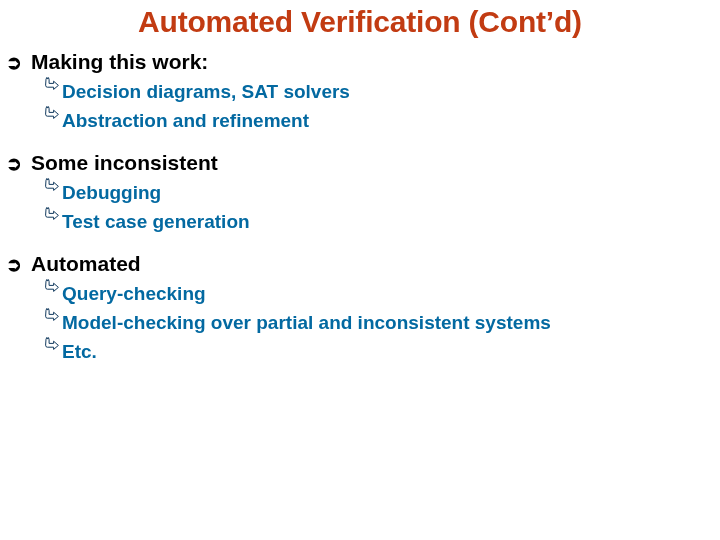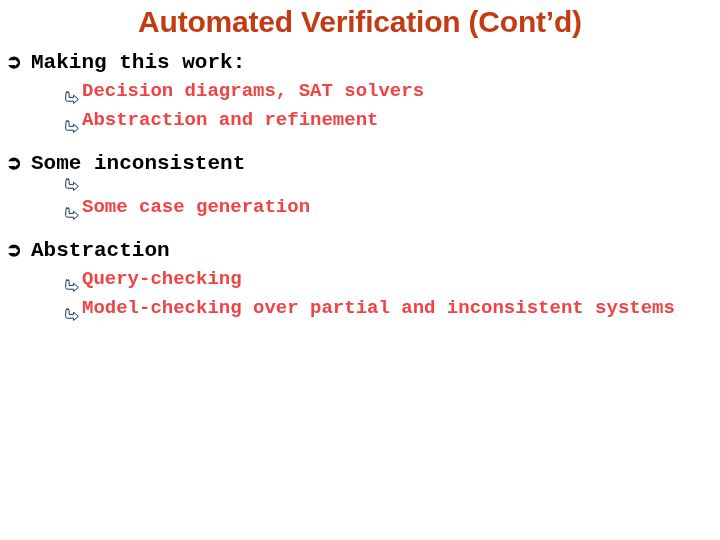--- a/index.html
+++ b/index.html
@@ -64,42 +64,42 @@
     width: 25px;
     flex: 0 0 25px;
     color: #000000;
     font-size: 19px;
     font-weight: bold;
     line-height: 29px;
   }
 
   .lvl2 {
     display: flex;
-    align-items: flex-end;
-    color: #ef4444;
+    align-items: flex-start;
+    color: #0369a1;
     font-size: 19px;
     font-weight: bold;
     line-height: 29px;
-    padding-left: 64px;
+    padding-left: 44px;
     white-space: nowrap;
   }
   .lvl2 .bullet {
     display: inline-block;
     width: 18px;
     flex: 0 0 18px;
     color: #123a5e;
     font-size: 16px;
     font-weight: normal;
     line-height: 29px;
     position: relative;
     top: -1px;
   }
   .lvl2 .bullet svg { display: block; }
 
-  .lvl1 .txt, .lvl2 .txt { display: inline-block; font-family: Liberation Mono, monospace; }
+  .lvl1 .txt, .lvl2 .txt { display: inline-block; }
 
   
   .group + .group .lvl1 { margin-top: 13px; }
 </style>
 </head>
 <body>
 
 <div class="slide">
 
   <div class="slide-title">Automated Verification (Cont’d)</div>
@@ -133,48 +133,57 @@
       <div class="lvl1">
         <span class="bullet">➲</span>
         <span class="txt">Some inconsistent</span>
       </div>
       <div class="lvl2">
         <span class="bullet">
           <svg width="16" height="15" viewBox="0 0 16 15">
               <path d="M2 3.2 L2.9 1.4 L3.6 3.1 L4.5 1.6 L5.1 3.6 L5.1 7.4 L9.6 7.4 L9.6 5.2 L14.4 9.4 L9.6 13.4 L9.6 11.2 L3.4 11.2 Q1.6 11.2 1.6 9.2 Z" fill="none" stroke="#123a5e" stroke-width="1"></path>
             </svg>
         </span>
+        <span class="txt">Debugging</span>
       </div>
       <div class="lvl2">
         <span class="bullet">
           <svg width="16" height="15" viewBox="0 0 16 15">
               <path d="M2 3.2 L2.9 1.4 L3.6 3.1 L4.5 1.6 L5.1 3.6 L5.1 7.4 L9.6 7.4 L9.6 5.2 L14.4 9.4 L9.6 13.4 L9.6 11.2 L3.4 11.2 Q1.6 11.2 1.6 9.2 Z" fill="none" stroke="#123a5e" stroke-width="1"></path>
             </svg>
         </span>
-        <span class="txt">Some case generation</span>
+        <span class="txt">Test case generation</span>
       </div>
     </div>
 
     <div class="group">
       <div class="lvl1">
         <span class="bullet">➲</span>
-        <span class="txt">Abstraction</span>
+        <span class="txt">Automated</span>
       </div>
       <div class="lvl2">
         <span class="bullet">
           <svg width="16" height="15" viewBox="0 0 16 15">
               <path d="M2 3.2 L2.9 1.4 L3.6 3.1 L4.5 1.6 L5.1 3.6 L5.1 7.4 L9.6 7.4 L9.6 5.2 L14.4 9.4 L9.6 13.4 L9.6 11.2 L3.4 11.2 Q1.6 11.2 1.6 9.2 Z" fill="none" stroke="#123a5e" stroke-width="1"></path>
             </svg>
         </span>
         <span class="txt">Query-checking</span>
       </div>
       <div class="lvl2">
         <span class="bullet">
           <svg width="16" height="15" viewBox="0 0 16 15">
               <path d="M2 3.2 L2.9 1.4 L3.6 3.1 L4.5 1.6 L5.1 3.6 L5.1 7.4 L9.6 7.4 L9.6 5.2 L14.4 9.4 L9.6 13.4 L9.6 11.2 L3.4 11.2 Q1.6 11.2 1.6 9.2 Z" fill="none" stroke="#123a5e" stroke-width="1"></path>
             </svg>
         </span>
         <span class="txt">Model-checking over partial and inconsistent systems</span>
       </div>
+      <div class="lvl2">
+        <span class="bullet">
+          <svg width="16" height="15" viewBox="0 0 16 15">
+              <path d="M2 3.2 L2.9 1.4 L3.6 3.1 L4.5 1.6 L5.1 3.6 L5.1 7.4 L9.6 7.4 L9.6 5.2 L14.4 9.4 L9.6 13.4 L9.6 11.2 L3.4 11.2 Q1.6 11.2 1.6 9.2 Z" fill="none" stroke="#123a5e" stroke-width="1"></path>
+            </svg>
+        </span>
+        <span class="txt">Etc.</span>
+      </div>
     </div>
 
   </div>
 </div>
 
 </body></html>

